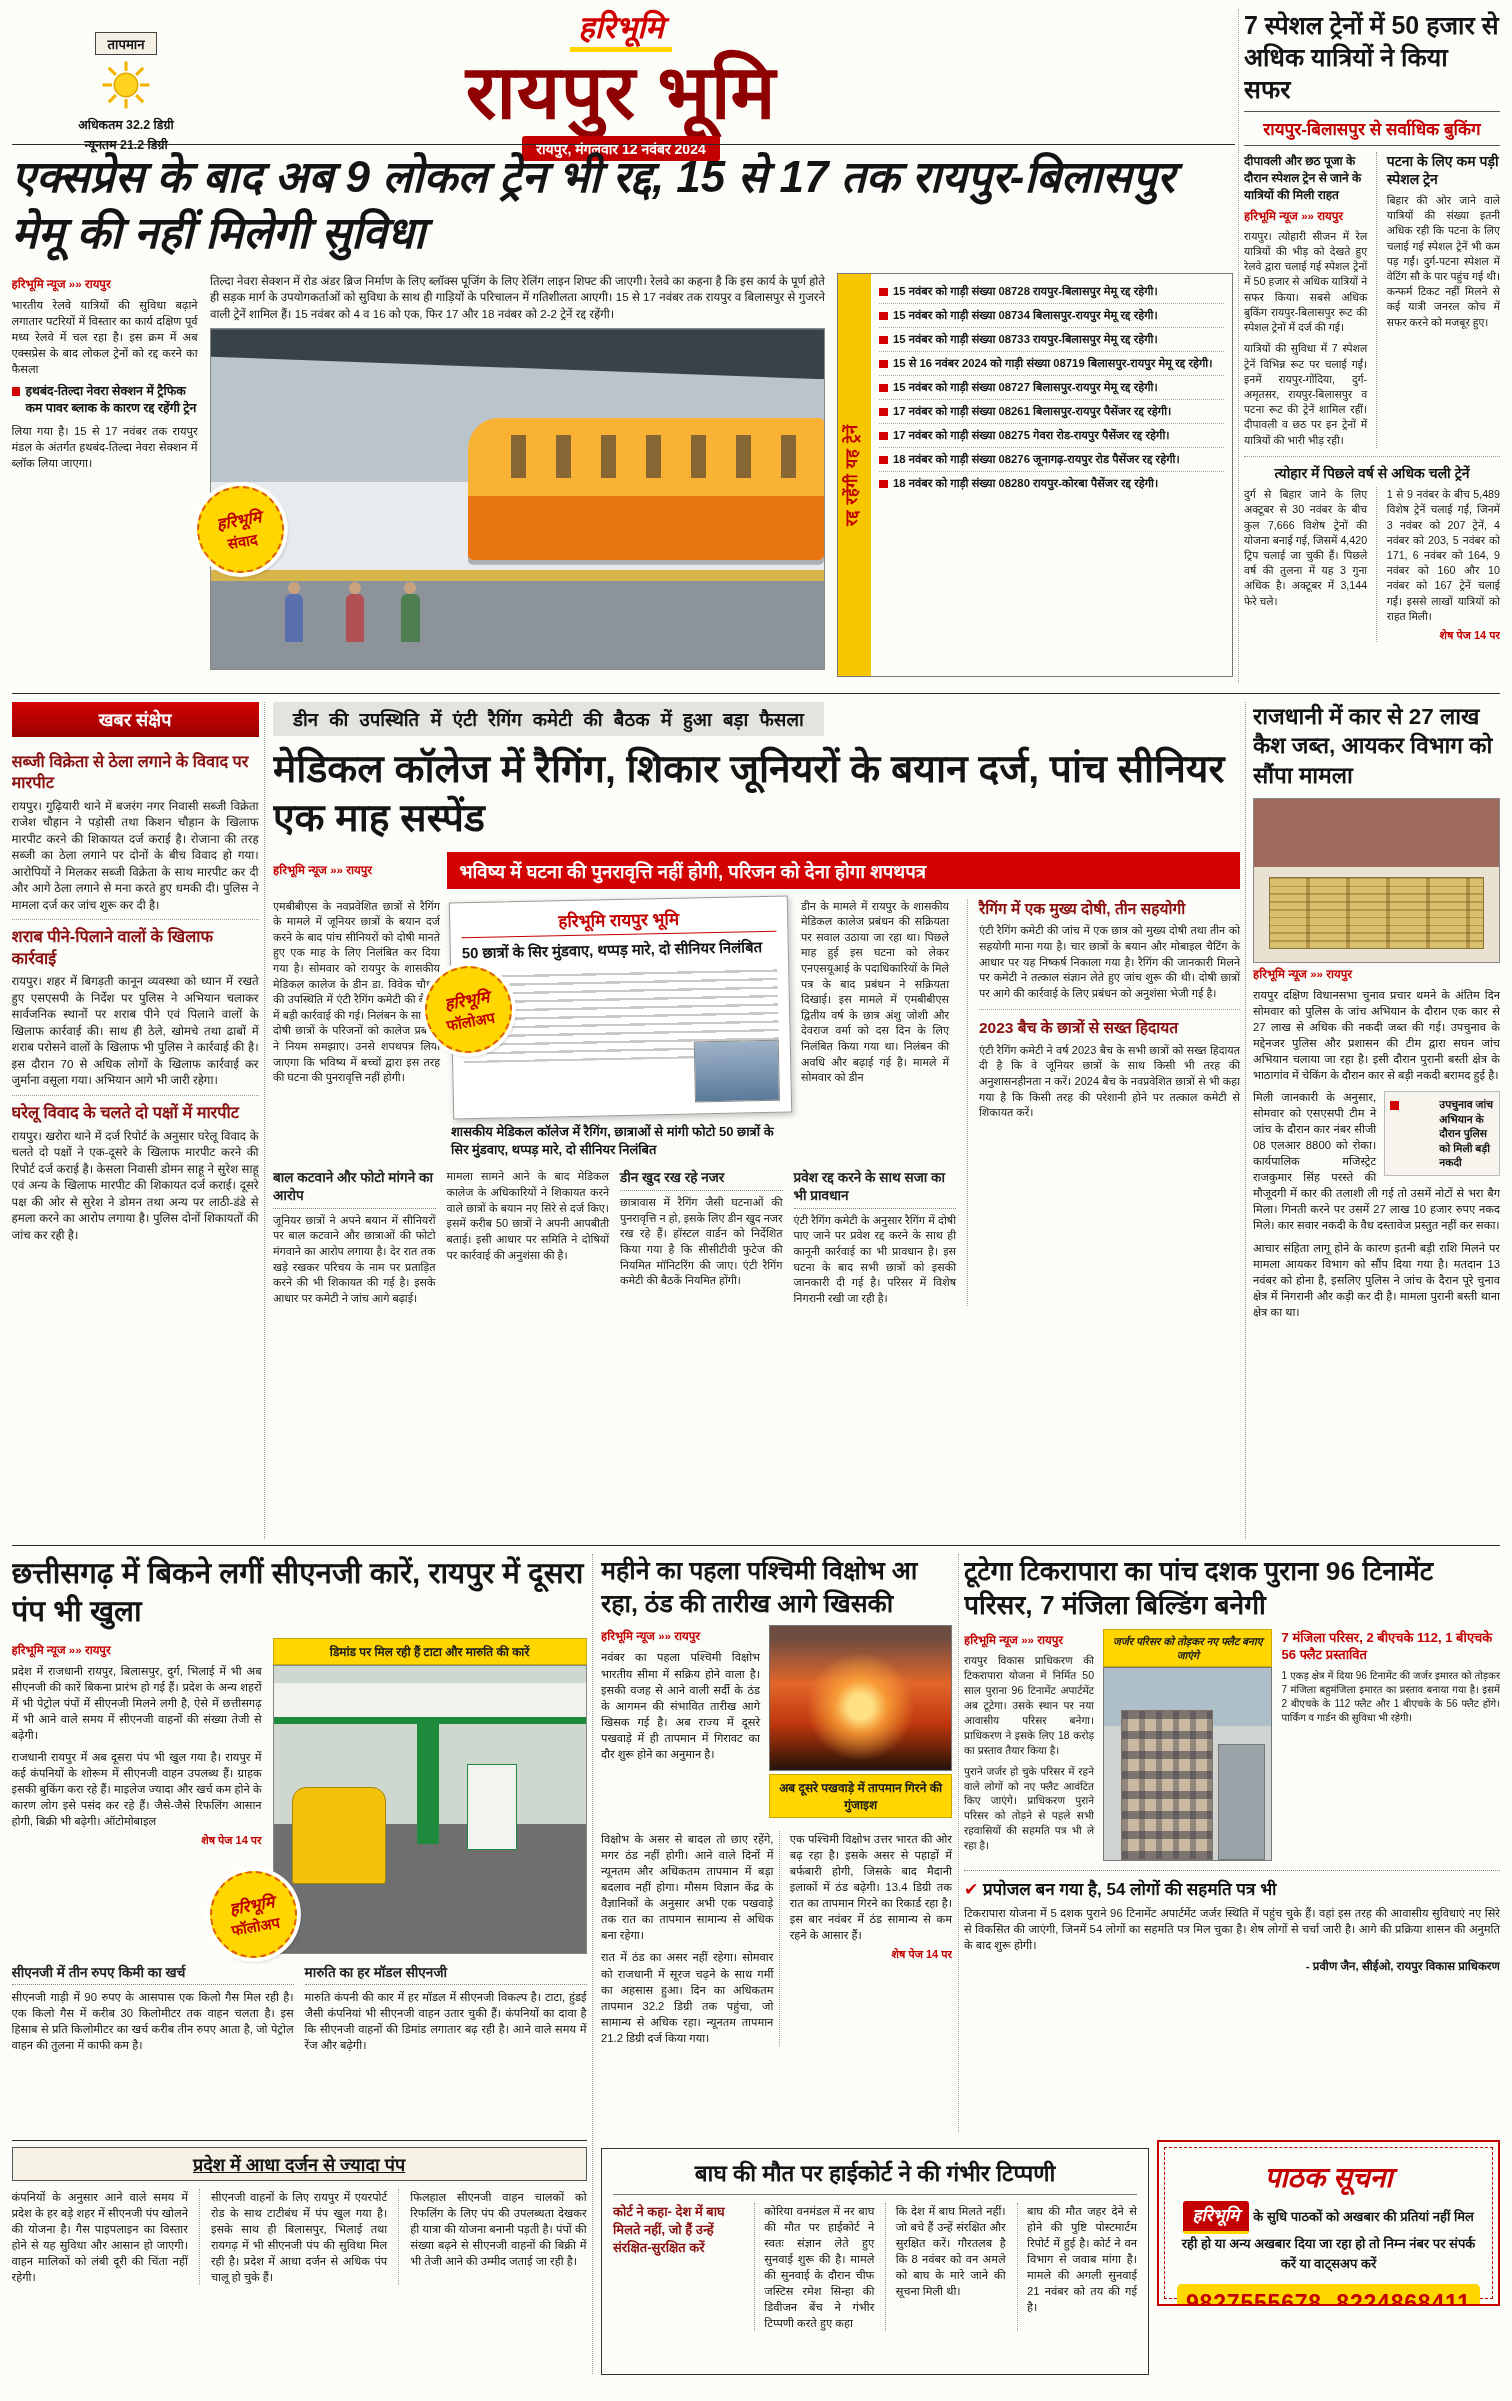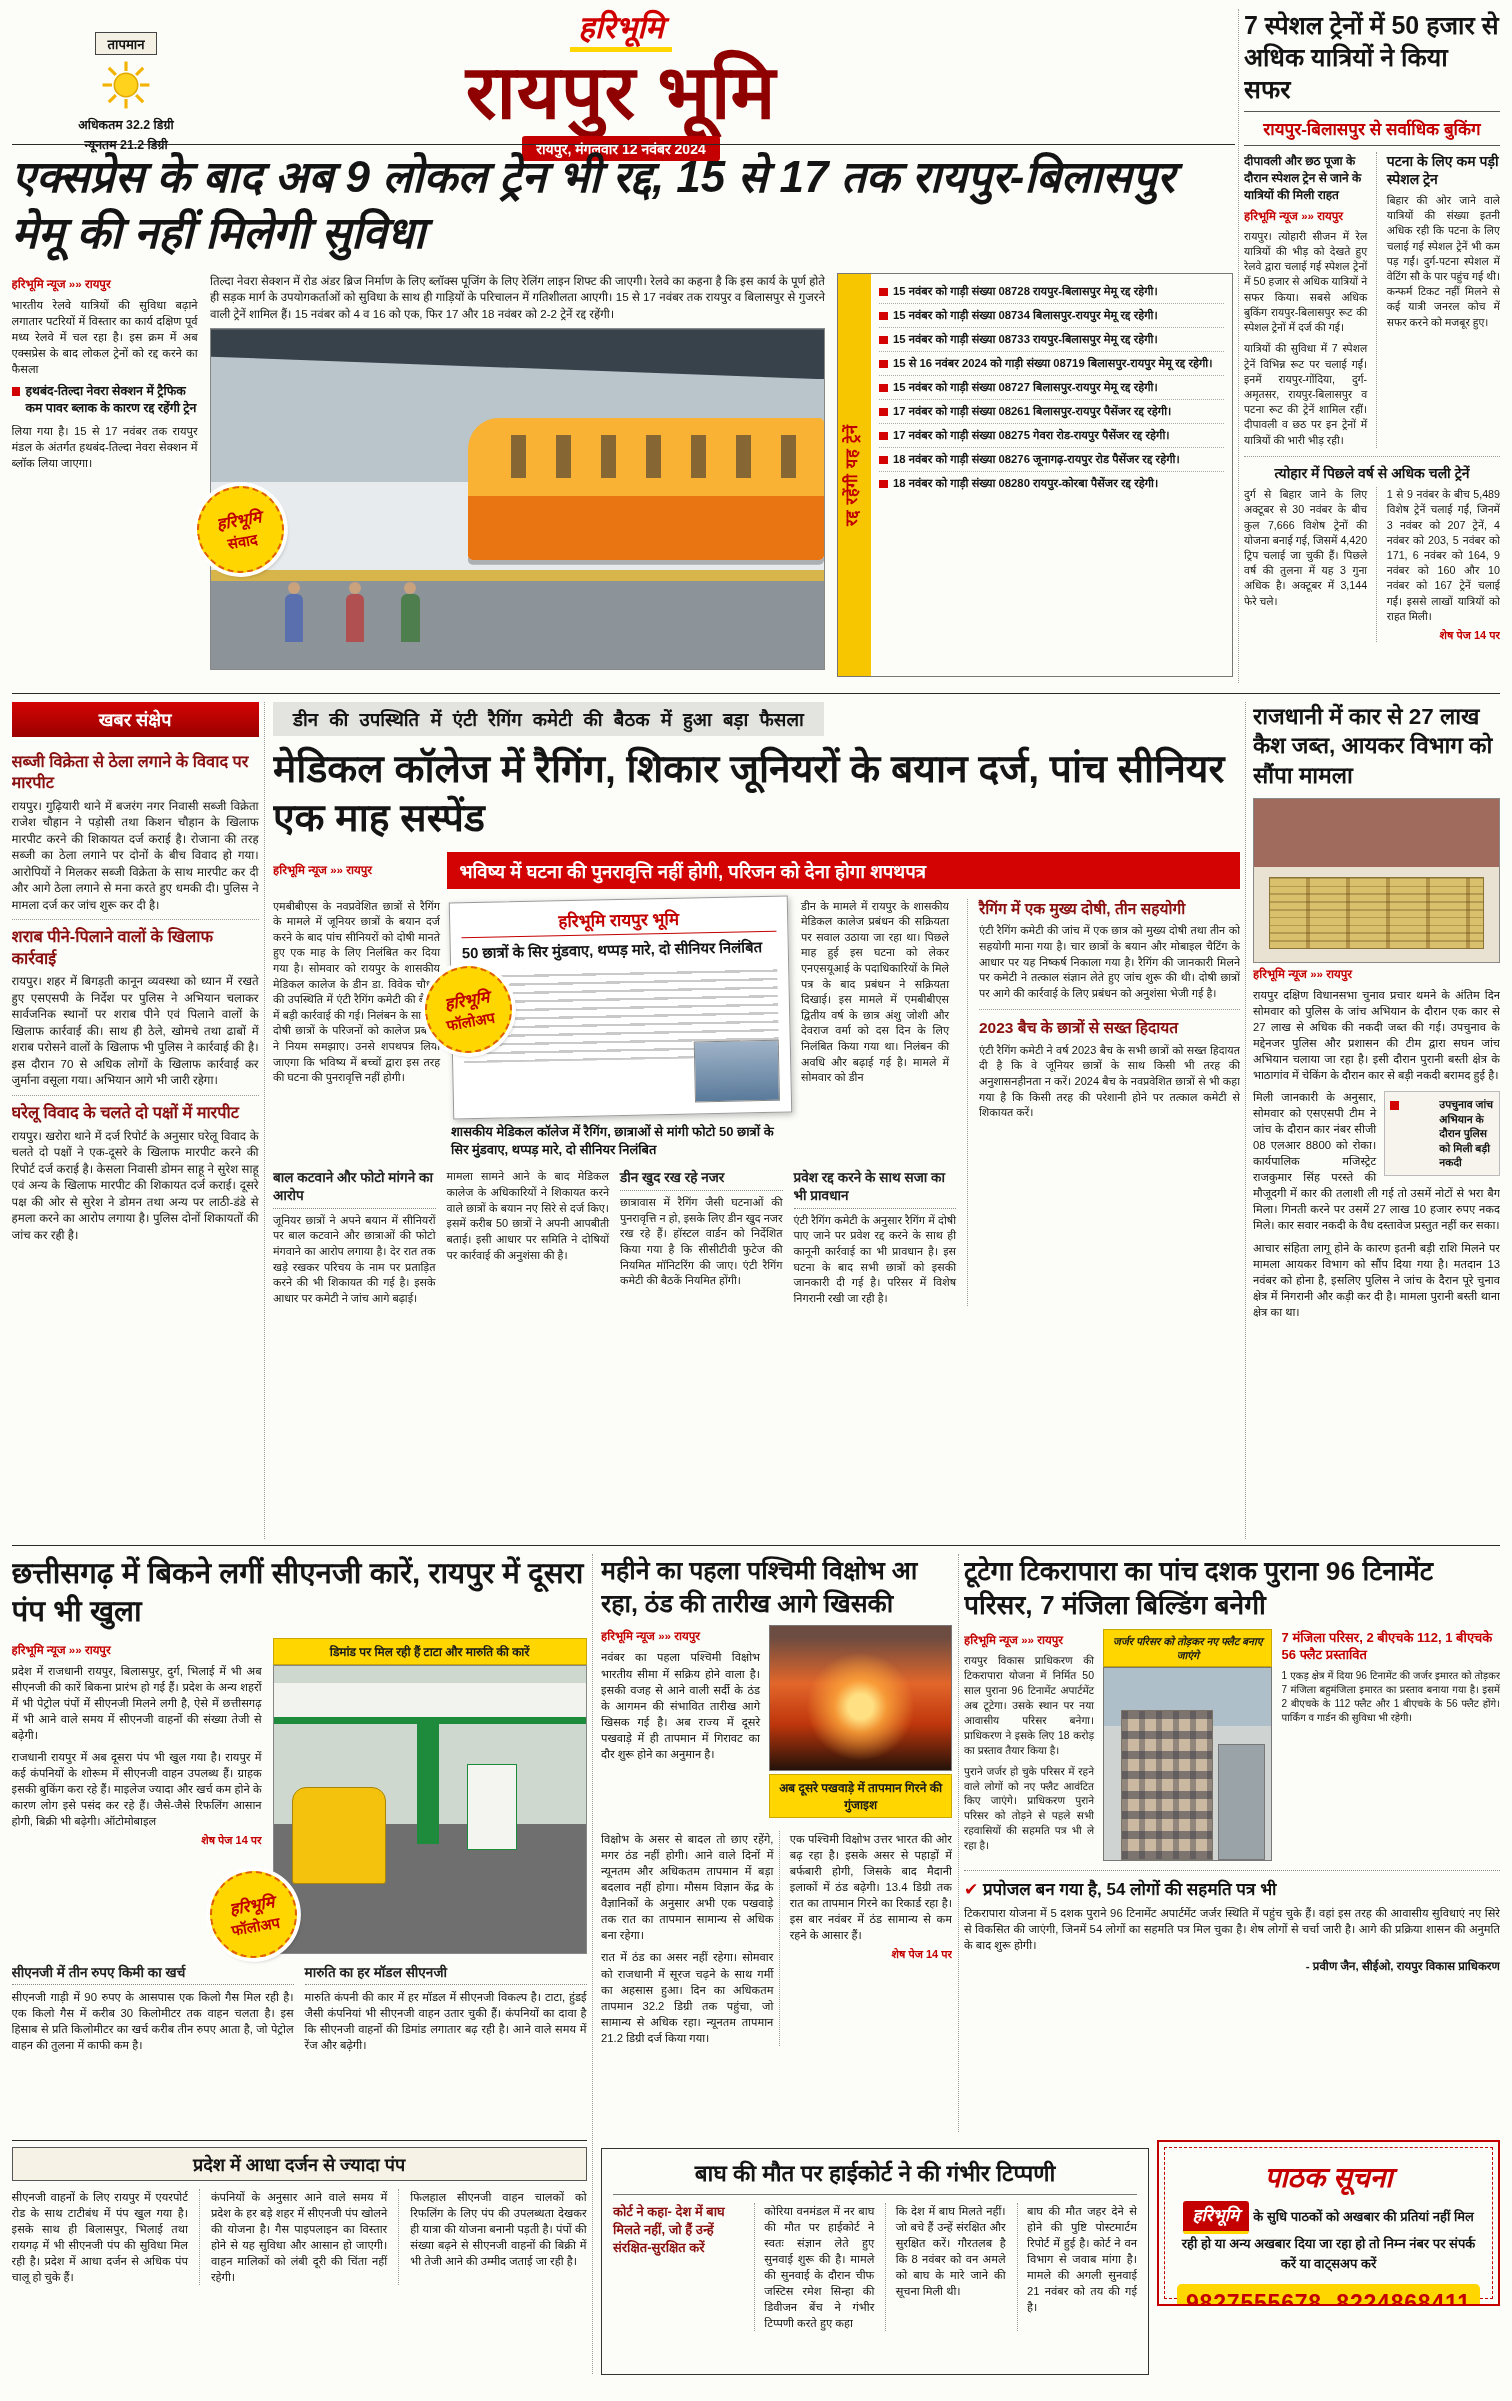--- a/index.html
+++ b/index.html
@@ -115,21 +115,21 @@
      background:linear-gradient(#cfd8cf 0 55%, #6f6f6f 55% 100%); }
   .canopy { position:absolute; left:0; top:6%; width:100%; height:14%; background:#f2f2ee; border-bottom:7.8px solid #1e8a3c; }
   .pillar { position:absolute; left:46%; top:20%; width:7%; height:42%; background:#1e8a3c; }
   .dispenser { position:absolute; left:62%; top:34%; width:16%; height:30%; background:#f4f4f0; border:1.6px solid #1e8a3c; }
   .autorick { position:absolute; left:6%; top:42%; width:30%; height:34%; background:#f4c20d; border-radius:14px 14px 3.1px 3.1px; border:1.6px solid #a8850a; }
   .cng-row2 { display:flex; gap:11px; margin-top:9.3px; }
   .cng-sub { flex:1; }
 
   
   .pump { position:absolute; left:11.6px; top:2140px; width:575px; height:234px; border-top:1.6px solid #2a2a2a; padding-top:6.2px; overflow:hidden; }
-  .pump-head { text-align:center; font-weight:800; font-size:18px; border:0.8px solid #555; padding:3.9px 0; margin-bottom:7.8px; background:#f6f3e6; }
+  .pump-head { text-align:center; font-weight:800; font-size:18px; border:0.8px solid #555; padding:3.9px 0; margin-bottom:7.8px; background:#f6f3e6;text-decoration:underline; }
   .pump-cols { display:flex; gap:11px; }
   .pump-col { flex:1; }
   .pump-col + .pump-col { border-left:0.8px dotted #999; padding-left:11px; }
 
   
   .weather { position:absolute; left:601px; top:1554px; width:351px; height:584px; overflow:hidden; }
   .wx-head { font-size:25px; font-weight:800; line-height:1.3; }
   .wx-row { display:flex; gap:9.3px; margin-top:6.2px; }
   .wx-left { width:159px; }
   .wx-right { flex:1; }
@@ -438,22 +438,22 @@
       <div class="cng-sub">
         <div class="sub-head">मारुति का हर मॉडल सीएनजी</div>
         <p class="body-text">मारुति कंपनी की कार में हर मॉडल में सीएनजी विकल्प है। टाटा, हुंडई जैसी कंपनियां भी सीएनजी वाहन उतार चुकी हैं। कंपनियों का दावा है कि सीएनजी वाहनों की डिमांड लगातार बढ़ रही है। आने वाले समय में रेंज और बढ़ेगी।</p>
       </div>
     </div>
   </section>
 
   <section class="pump">
     <div class="pump-head">प्रदेश में आधा दर्जन से ज्यादा पंप</div>
     <div class="pump-cols">
+      <p class="pump-col body-text">कंपनियों के अनुसार आने वाले समय में प्रदेश के हर बड़े शहर में सीएनजी पंप खोलने की योजना है। गैस पाइपलाइन का विस्तार होने से यह सुविधा और आसान हो जाएगी। वाहन मालिकों को लंबी दूरी की चिंता नहीं रहेगी।</p>
       <p class="pump-col body-text">सीएनजी वाहनों के लिए रायपुर में एयरपोर्ट रोड के साथ टाटीबंध में पंप खुल गया है। इसके साथ ही बिलासपुर, भिलाई तथा रायगढ़ में भी सीएनजी पंप की सुविधा मिल रही है। प्रदेश में आधा दर्जन से अधिक पंप चालू हो चुके हैं।</p>
-      <p class="pump-col body-text">कंपनियों के अनुसार आने वाले समय में प्रदेश के हर बड़े शहर में सीएनजी पंप खोलने की योजना है। गैस पाइपलाइन का विस्तार होने से यह सुविधा और आसान हो जाएगी। वाहन मालिकों को लंबी दूरी की चिंता नहीं रहेगी।</p>
       <p class="pump-col body-text">फिलहाल सीएनजी वाहन चालकों को रिफलिंग के लिए पंप की उपलब्धता देखकर ही यात्रा की योजना बनानी पड़ती है। पंपों की संख्या बढ़ने से सीएनजी वाहनों की बिक्री में भी तेजी आने की उम्मीद जताई जा रही है।</p>
     </div>
   </section>
 
   <div class="vrule" style="left:592px;top:1554px;height:820px;"></div>
 
   <section class="weather">
     <h2 class="wx-head">महीने का पहला पश्चिमी विक्षोभ आ रहा, ठंड की तारीख आगे खिसकी</h2>
     <div class="wx-row">
       <div class="wx-left">

